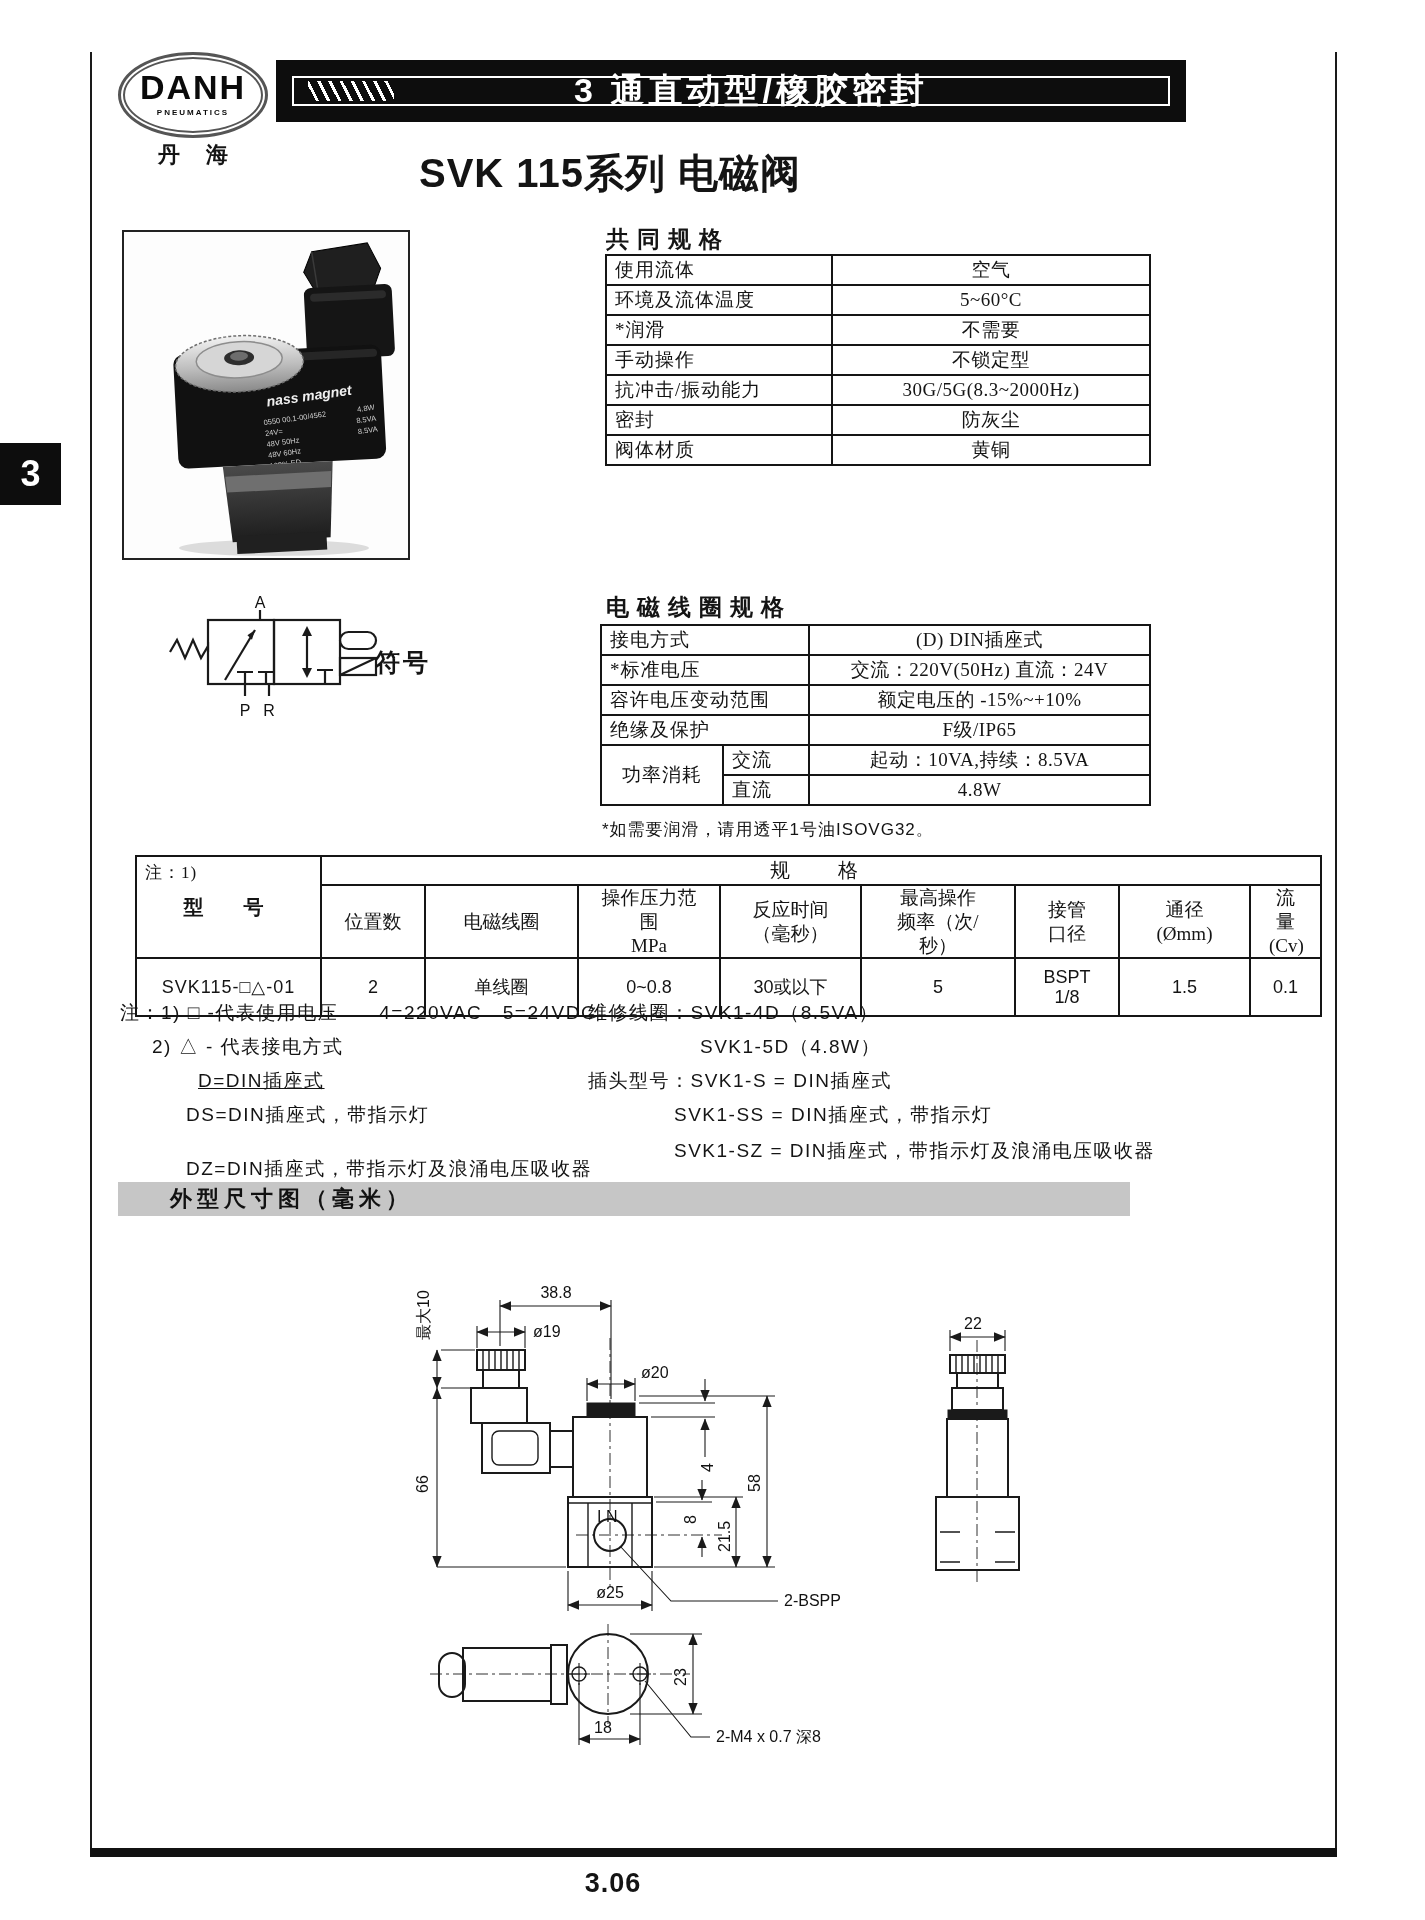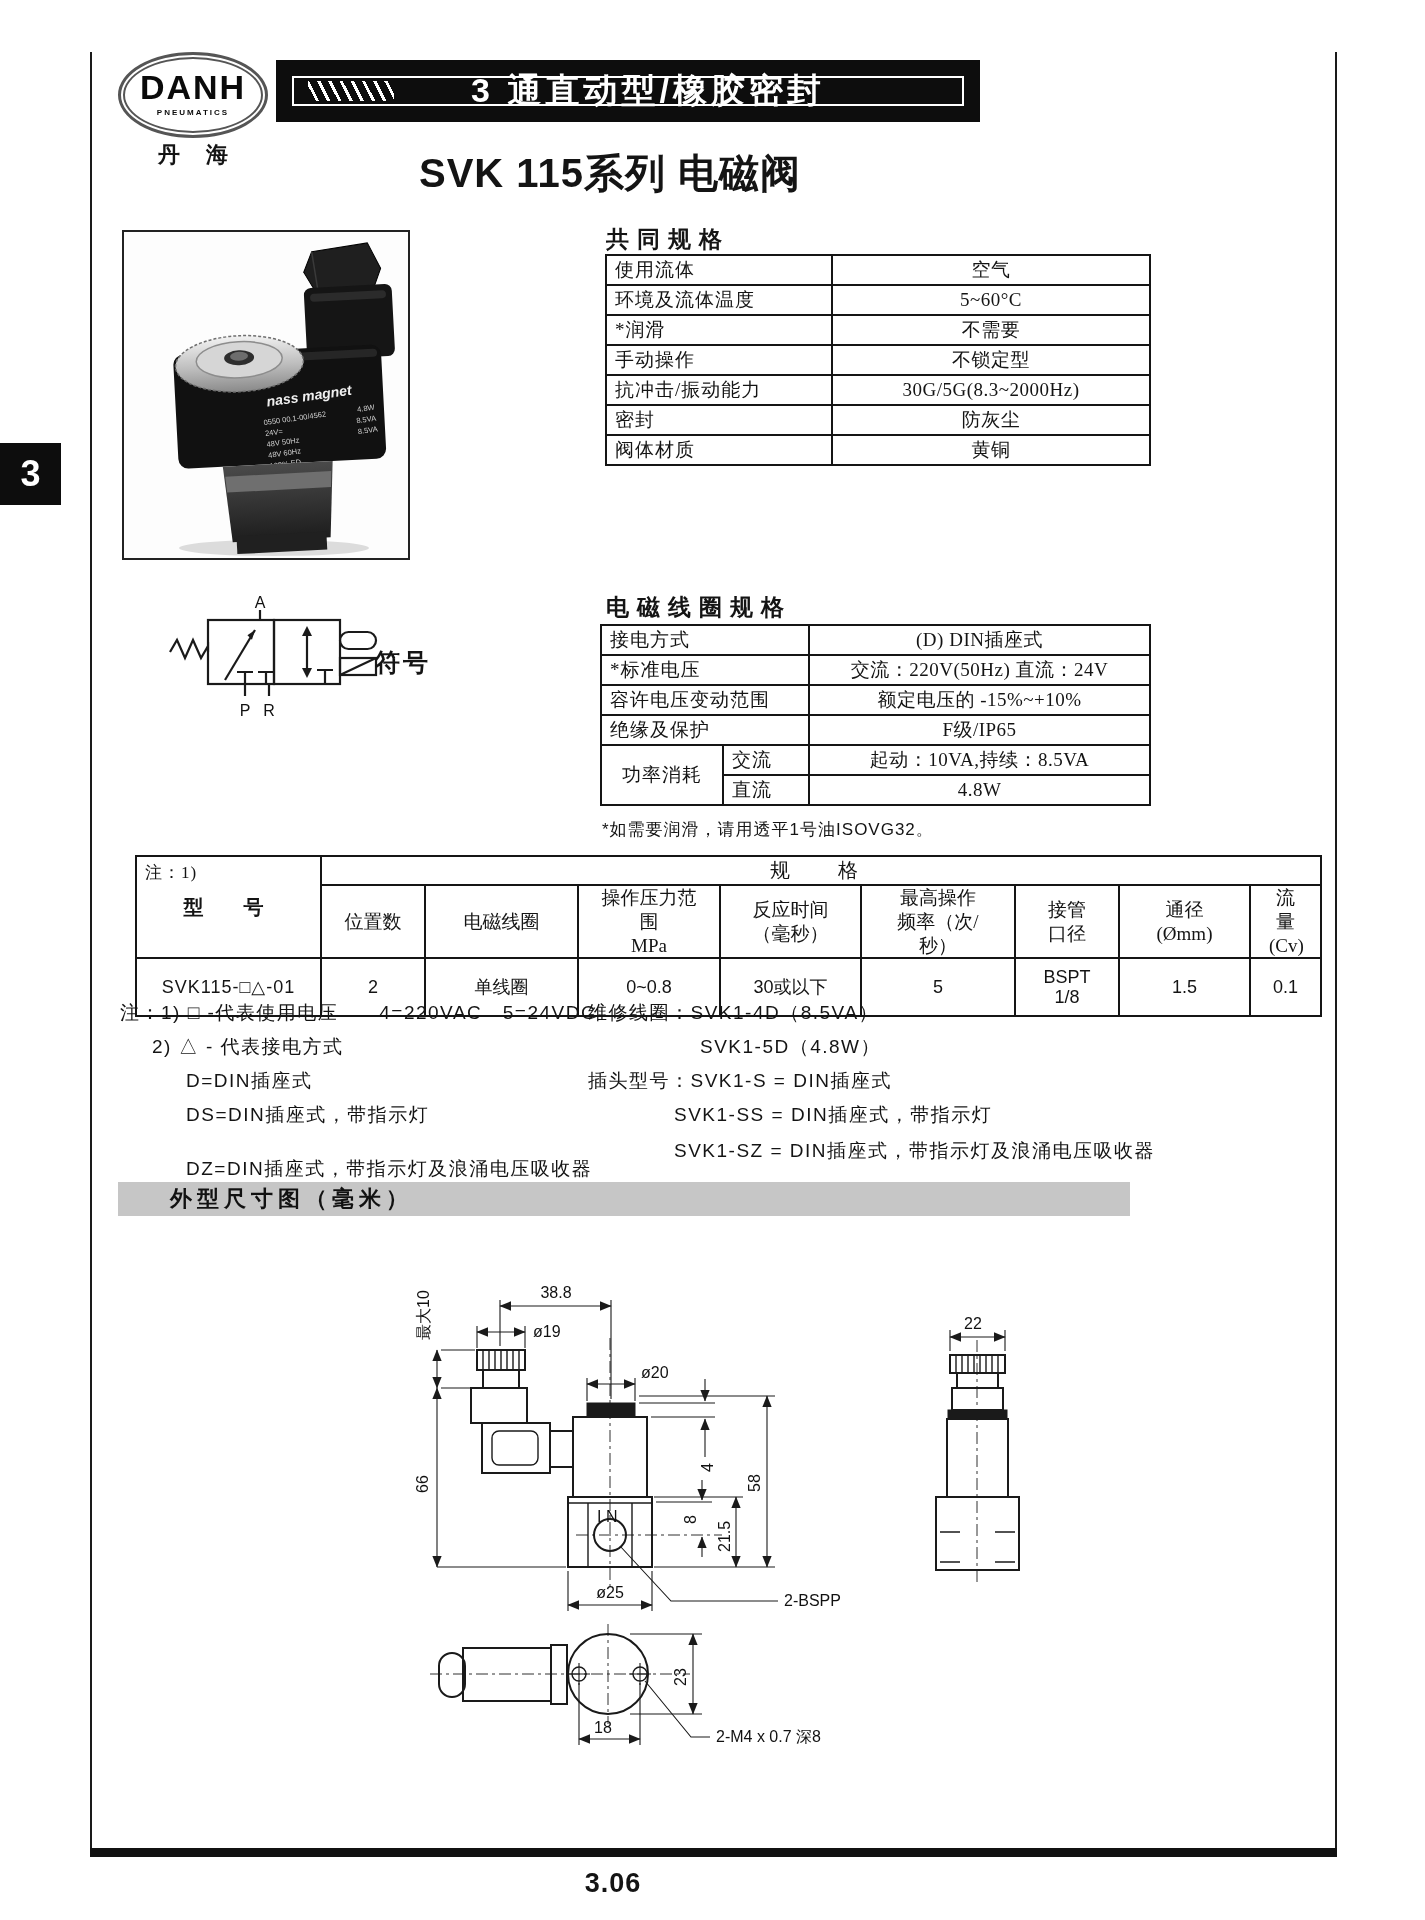--- a/index.html
+++ b/index.html
@@ -23,21 +23,21 @@
   .logo .ring1{position:absolute;inset:0;border:3px solid #555;border-radius:50%;}
   .logo .ring2{position:absolute;inset:5px;border:2px solid #555;border-radius:50%;}
   .logo .brand{position:absolute;left:0;top:16px;width:100%;text-align:center;
                font:900 34px "Liberation Sans",sans-serif;letter-spacing:2px;color:#0a0a0a;}
   .logo .sub{position:absolute;left:0;top:56px;width:100%;text-align:center;
              font:bold 8px "Liberation Sans",sans-serif;letter-spacing:2px;color:#0a0a0a;}
   .logo-cn{position:absolute;left:120px;top:140px;width:146px;text-align:center;
            font:600 22px "Liberation Serif",serif;letter-spacing:26px;text-indent:26px;}
 
   
-  .banner{position:absolute;left:276px;top:60px;width:704px;height:62px;background:#0d0d0d;
+  .banner{position:absolute;left:276px;top:60px;width:910px;height:62px;background:#0d0d0d;
           box-sizing:border-box;padding:16px;}
   .banner .inner{position:relative;width:100%;height:100%;border:2px solid #fff;box-sizing:border-box;
                  display:flex;align-items:center;justify-content:center;}
   .banner .stripes{position:absolute;left:14px;top:3px;bottom:3px;width:86px;
                    background:repeating-linear-gradient(63deg,transparent 0 7px,#fff 7px 10px);}
   .banner .txt{color:#fff;font:bold 34px "Liberation Sans",sans-serif;letter-spacing:4px;padding-left:40px;}
 
   .doc-title{position:absolute;left:110px;top:146px;width:1000px;text-align:center;
              font:bold 40px "Liberation Sans",sans-serif;letter-spacing:1px;}
 
@@ -305,21 +305,21 @@
       <td class="dat">BSPT
 1/8</td>
       <td class="dat">1.5</td>
       <td class="dat">0.1</td>
     </tr>
   </tbody>
     </table>
 
   <div class="noteline" style="left:120px;top:1000px;">注：1) □ -代表使用电压　　4=220VAC　5=24VDC</div>
   <div class="noteline" style="left:152px;top:1034px;">2) △ - 代表接电方式</div>
-  <div class="noteline" style="left:186px;top:1068px;">D=DIN插座式</div>
+  <div class="noteline" style="left:198px;top:1068px;text-decoration:underline;">D=DIN插座式</div>
   <div class="noteline" style="left:186px;top:1102px;">DS=DIN插座式，带指示灯</div>
   <div class="noteline" style="left:186px;top:1136px;margin-top:20px;">DZ=DIN插座式，带指示灯及浪涌电压吸收器</div>
   <div class="noteline" style="left:588px;top:1000px;">维修线圈：SVK1-4D（8.5VA）</div>
   <div class="noteline" style="left:700px;top:1034px;">SVK1-5D（4.8W）</div>
   <div class="noteline" style="left:588px;top:1068px;">插头型号：SVK1-S = DIN插座式</div>
   <div class="noteline" style="left:674px;top:1102px;">SVK1-SS = DIN插座式，带指示灯</div>
   <div class="noteline" style="left:674px;top:1138px;">SVK1-SZ = DIN插座式，带指示灯及浪涌电压吸收器</div>
 
   <div class="gray-banner">外型尺寸图（毫米）</div>
 

